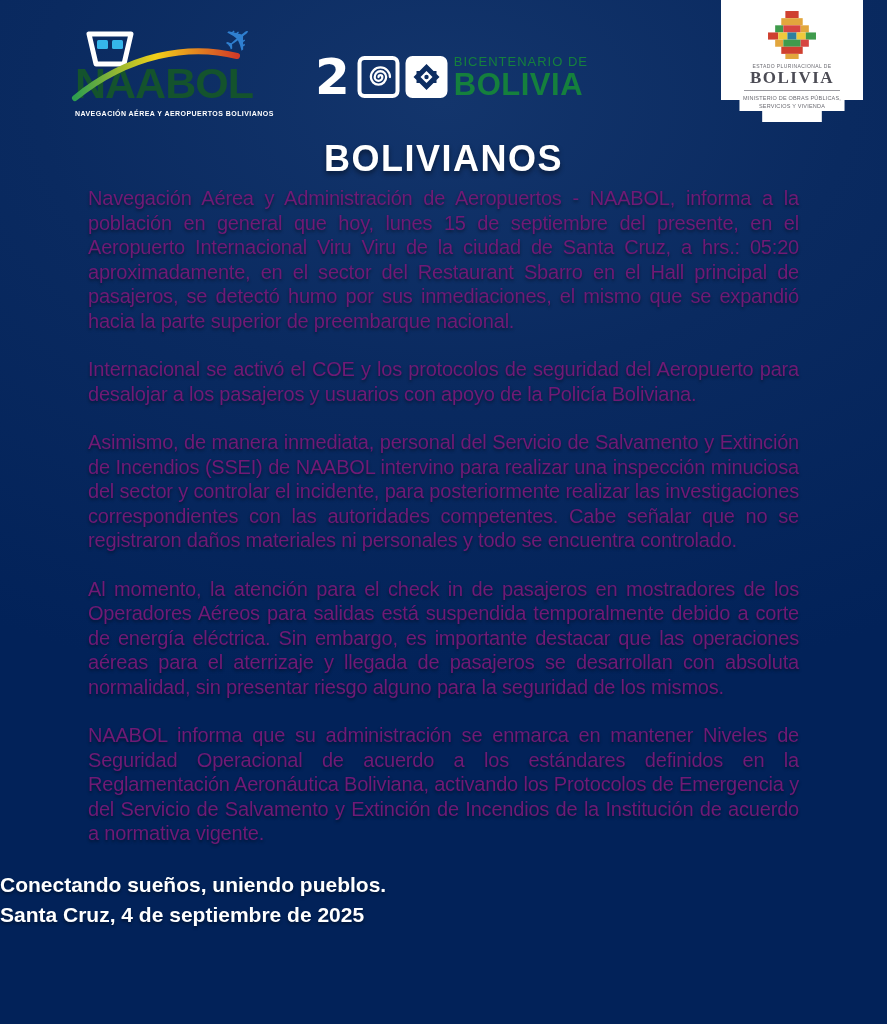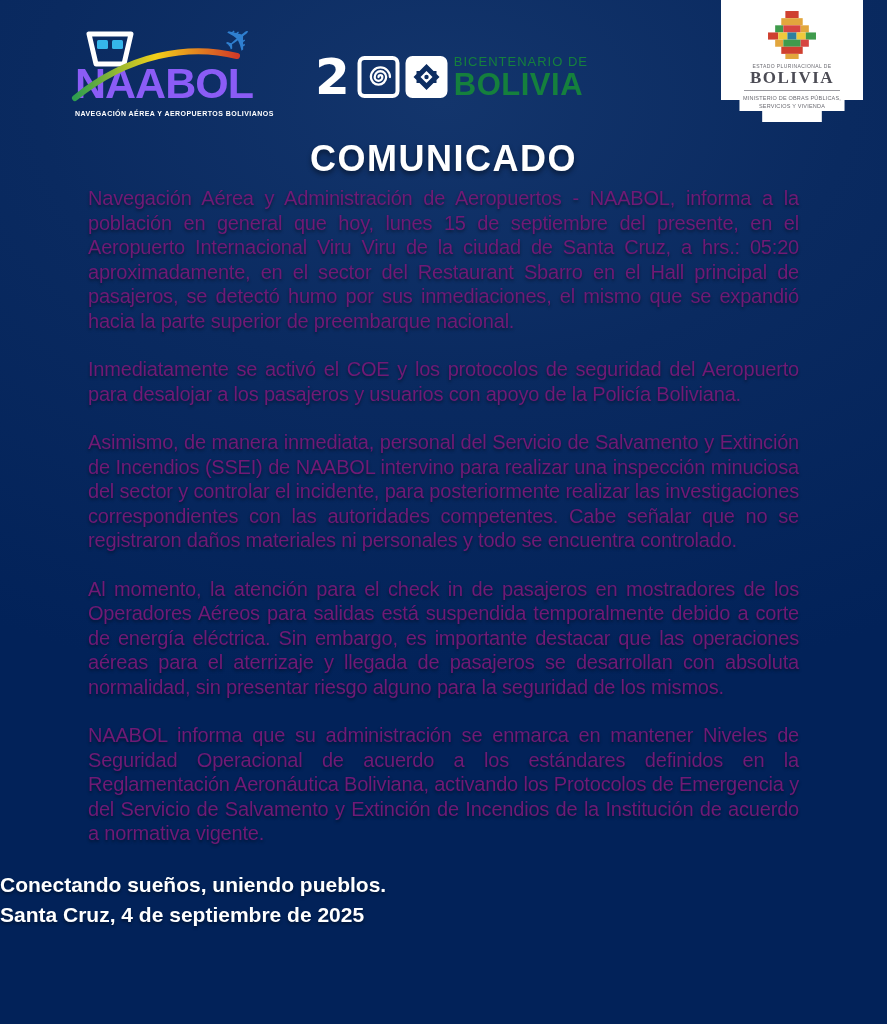--- a/index.html
+++ b/index.html
@@ -13,21 +13,21 @@
 
   
   .header{position:relative;height:128px;}
 
   
   .naabol{position:absolute;left:75px;top:26px;width:195px;}
   .naabol-top{position:relative;height:40px;}
   .tower{position:absolute;left:6px;top:4px;}
   .plane{position:absolute;right:18px;top:-4px;font-size:34px;color:#2f7fd0;
          transform:rotate(-38deg);line-height:1;}
-  .naabol-word{position:relative;color:#8b5cf6;font-weight:800;font-size:43px;
+  .naabol-word{position:relative;color:#14532d;font-weight:800;font-size:43px;
                letter-spacing:-1px;line-height:1;margin-top:-4px;}
   .swoosh{position:absolute;left:-6px;top:-26px;pointer-events:none;}
   .naabol-tag{color:#ffffff;font-size:7px;font-weight:bold;letter-spacing:.45px;
               margin-top:5px;white-space:nowrap;}
 
   
   .bicent{position:absolute;left:50%;top:54px;transform:translateX(-50%);
           display:flex;align-items:center;gap:6px;margin-left:8px;}
   .bicent-2{color:#ffffff;font-weight:800;font-size:50px;line-height:44px;
             font-family:"DejaVu Sans", sans-serif;margin-right:2px;}
@@ -137,25 +137,25 @@
         <rect x="14" y="36" width="21" height="7" fill="#cf4030"></rect>
         <rect x="18" y="43" width="13" height="5" fill="#e2a63d"></rect>
       </svg>
       <div class="ministry-line1">ESTADO PLURINACIONAL DE</div>
       <div class="ministry-line2">BOLIVIA</div>
       <div class="ministry-divider"></div>
       <div class="ministry-line3">MINISTERIO DE OBRAS PÚBLICAS, SERVICIOS Y VIVIENDA</div>
     </div>
   </div>
 
-  <div class="title">COMUNICADO</div>
+  <div class="title">BOLIVIANOS</div>
 
   <div class="body-text">
     <p>Navegación Aérea y Administración de Aeropuertos - NAABOL, informa a la población en general que hoy, lunes 15 de septiembre del presente, en el Aeropuerto Internacional Viru Viru de la ciudad de Santa Cruz, a hrs.: 05:20 aproximadamente, en el sector del Restaurant Sbarro en el Hall principal de pasajeros, se detectó humo por sus inmediaciones, el mismo que se expandió hacia la parte superior de preembarque nacional.</p>
-    <p>Inmediatamente se activó el COE y los protocolos de seguridad del Aeropuerto para desalojar a los pasajeros y usuarios con apoyo de la Policía Boliviana.</p>
+    <p>Internacional se activó el COE y los protocolos de seguridad del Aeropuerto para desalojar a los pasajeros y usuarios con apoyo de la Policía Boliviana.</p>
     <p>Asimismo, de manera inmediata, personal del Servicio de Salvamento y Extinción de Incendios (SSEI) de NAABOL intervino para realizar una inspección minuciosa del sector y controlar el incidente, para posteriormente realizar las investigaciones correspondientes con las autoridades competentes. Cabe señalar que no se registraron daños materiales ni personales y todo se encuentra controlado.</p>
     <p>Al momento, la atención para el check in de pasajeros en mostradores de los Operadores Aéreos para salidas está suspendida temporalmente debido a corte de energía eléctrica. Sin embargo, es importante destacar que las operaciones aéreas para el aterrizaje y llegada de pasajeros se desarrollan con absoluta normalidad, sin presentar riesgo alguno para la seguridad de los mismos.</p>
     <p>NAABOL informa que su administración se enmarca en mantener Niveles de Seguridad Operacional de acuerdo a los estándares definidos en la Reglamentación Aeronáutica Boliviana, activando los Protocolos de Emergencia y del Servicio de Salvamento y Extinción de Incendios de la Institución de acuerdo a normativa vigente.</p>
   </div>
 
   <div class="footer">
     <div>Conectando sueños, uniendo pueblos.</div>
     <div>Santa Cruz, 4 de septiembre de 2025</div>
   </div>
 

